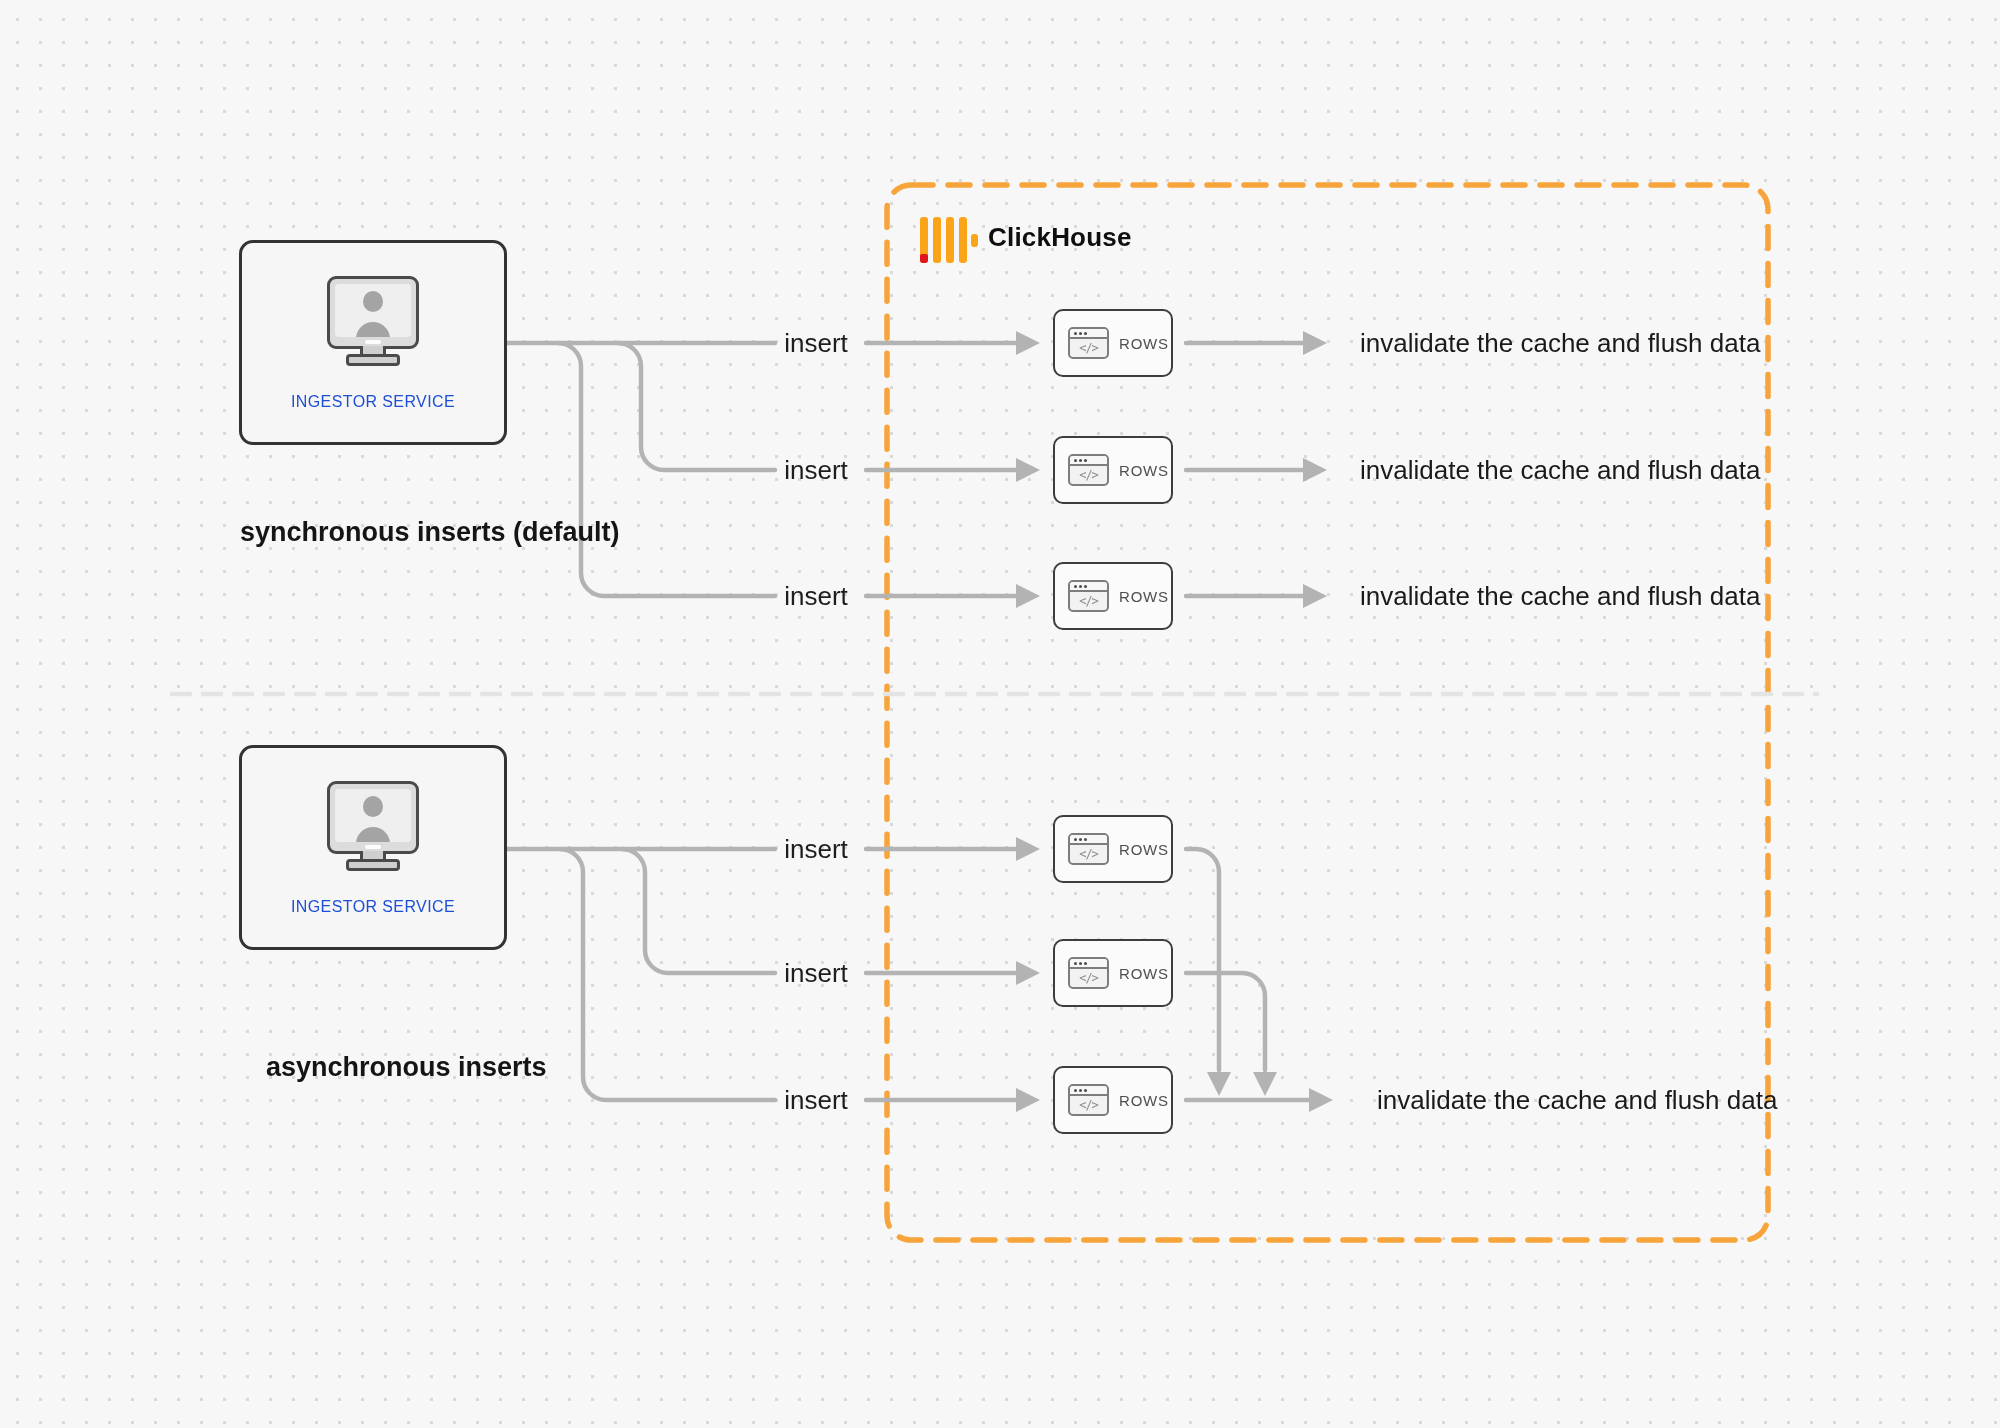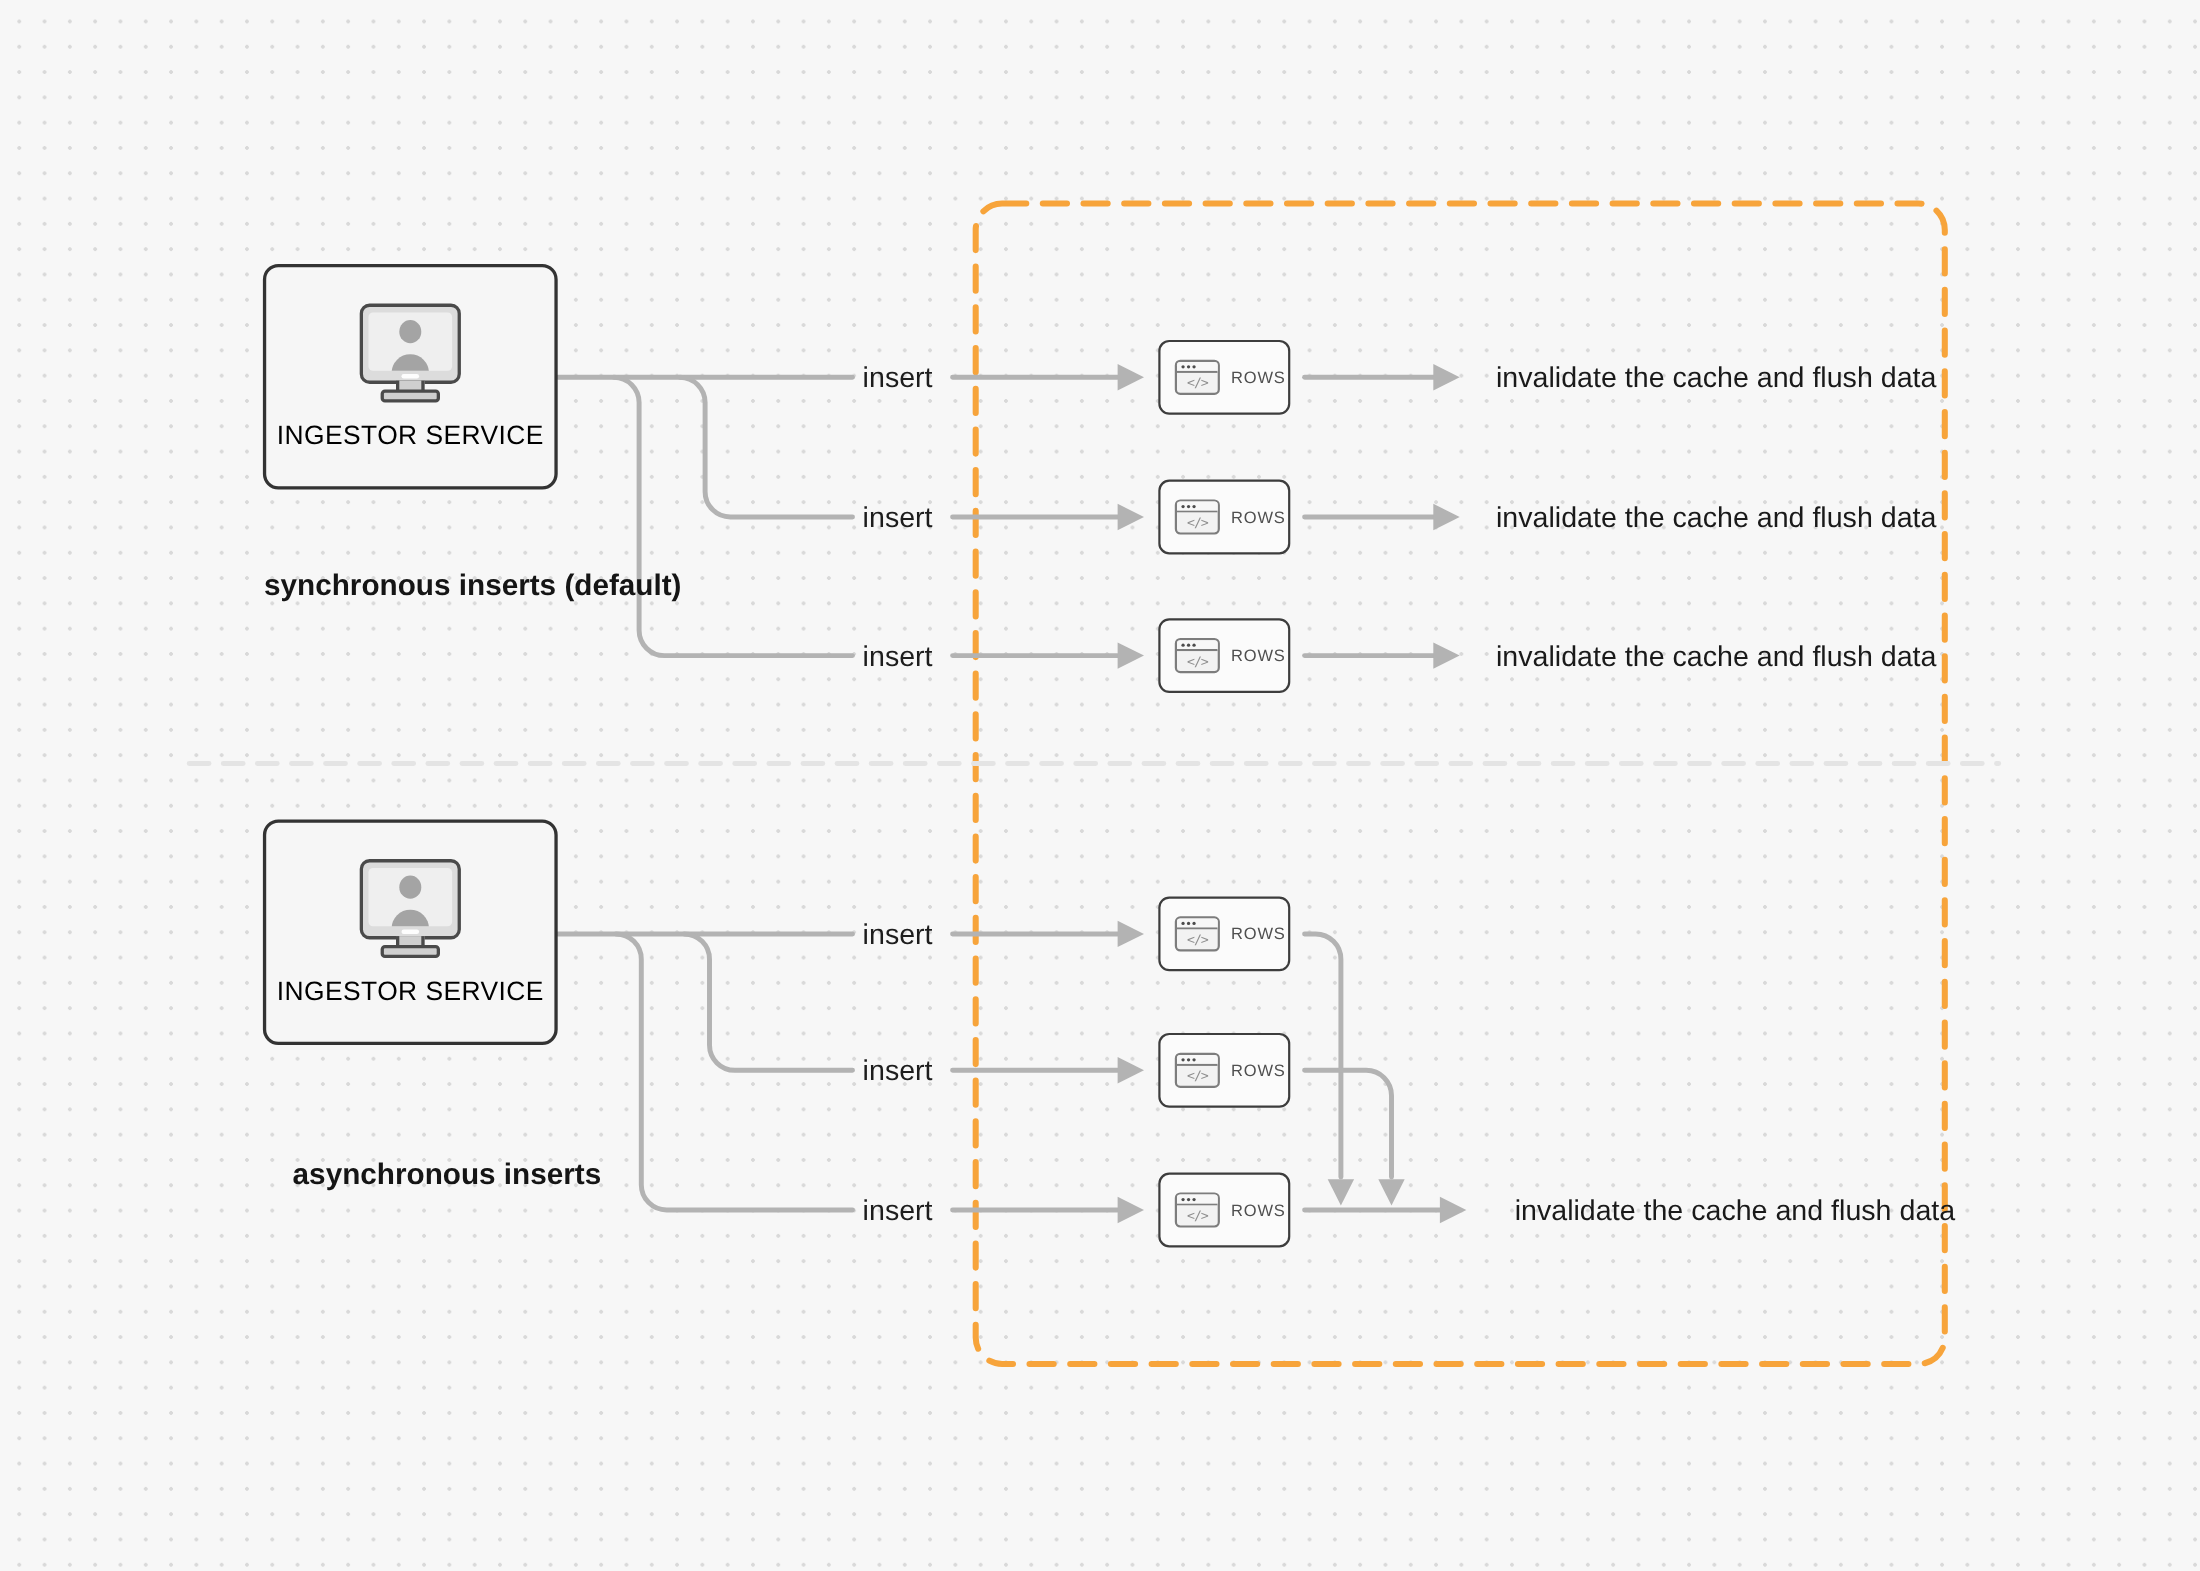--- a/index.html
+++ b/index.html
@@ -20,21 +20,21 @@
   
   .ingestor{
     position:absolute;left:239px;width:268px;height:205px;
     background:#f6f6f6;border:3.5px solid #333;border-radius:14px;
     box-sizing:border-box;
   }
   .ingestor.sync{top:240px;}
   .ingestor.async{top:745px;}
   .svc-label{
     position:absolute;left:0;right:0;bottom:31px;text-align:center;
-    font-size:24px;color:#000000;letter-spacing:.4px;
+    font-size:16px;color:#1d4ed8;letter-spacing:.4px;
   }
   
   .monitor{position:absolute;left:85px;top:33px;width:92px;height:92px;}
   .mon-frame{
     position:absolute;left:0;top:0;width:92px;height:73px;
     background:#dcdcdc;border:3.5px solid #4a4a4a;border-radius:9px;
     box-sizing:border-box;
   }
   .mon-screen{
     position:absolute;left:5px;top:5px;right:5px;bottom:9px;
@@ -182,20 +182,30 @@
       <path d="M1016 961 L1040 973 L1016 985 Z"></path>
       <path d="M1016 1088 L1040 1100 L1016 1112 Z"></path>
 
       <path d="M1207 1072 L1219 1096 L1231 1072 Z"></path>
       <path d="M1253 1072 L1265 1096 L1277 1072 Z"></path>
 
       <path d="M1309 1088 L1333 1100 L1309 1112 Z"></path>
     </g>
   </svg>
 
+  <div class="ch-logo">
+    <div class="ch-bars">
+      <div class="ch-bar b1"></div>
+      <div class="ch-bar b2"></div>
+      <div class="ch-bar b3"></div>
+      <div class="ch-bar b4"></div>
+      <div class="ch-bar short"></div>
+    </div>
+    <div class="ch-name">ClickHouse</div>
+  </div>
 
   <div class="ingestor sync">
     <div class="monitor">
       <div class="mon-frame">
         <div class="mon-screen"></div>
         <div class="mon-notch"></div>
       </div>
       <div class="stand-neck"></div>
       <div class="stand-base"></div>
     </div>

